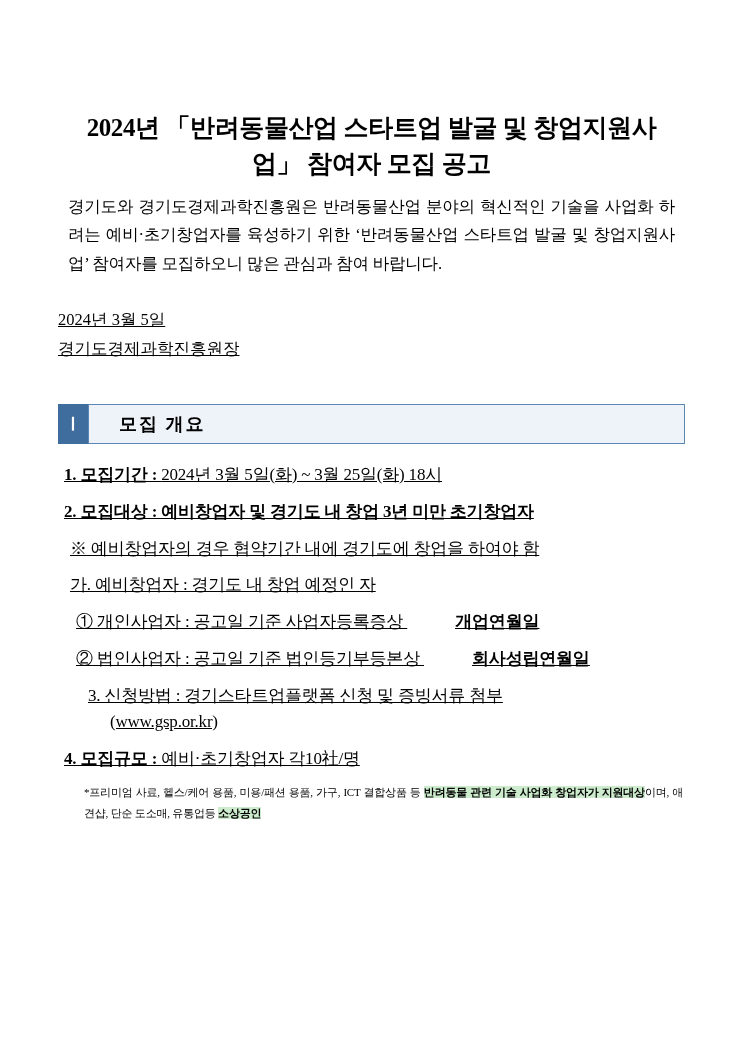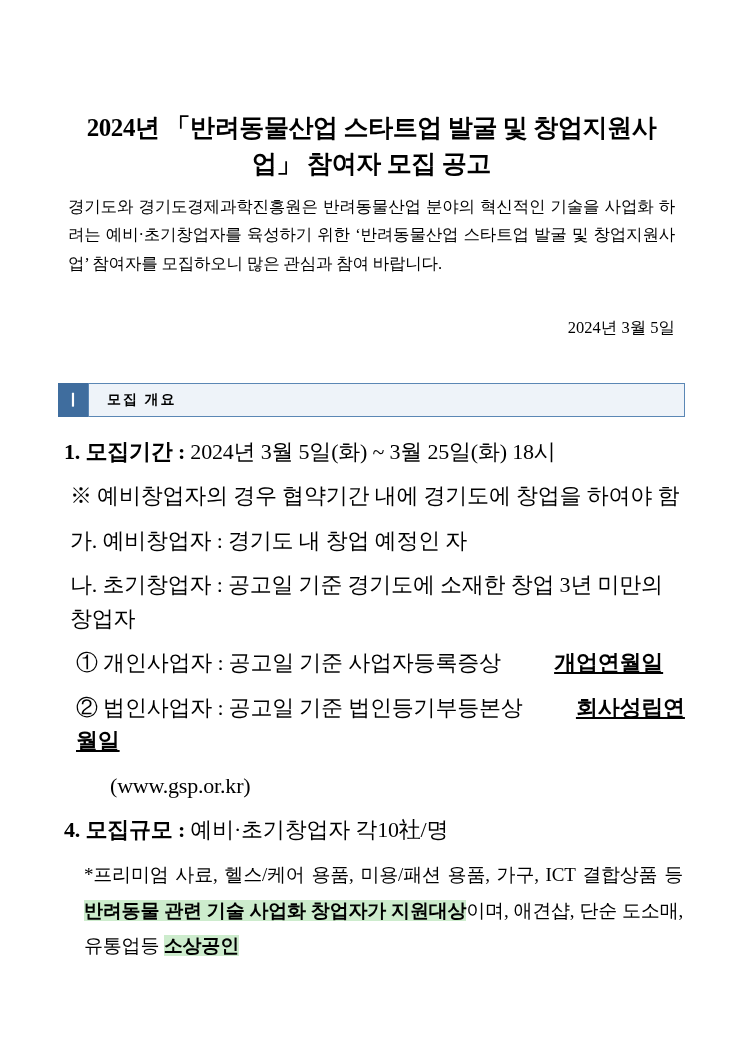--- a/index.html
+++ b/index.html
@@ -35,25 +35,26 @@
     line-height: 1.72;
     text-align: justify;
     text-justify: inter-word;
     letter-spacing: -0.2px;
     margin: 0 2px 0 2px;
   }
   .intro p {
     margin: 8px;
   }
   .signature {
-    margin-top: 36px;
-    text-align: right;
+    margin-top: 28px;
+    text-align: left;
     font-size: 16.5px;
     line-height: 1.75;
     padding-right: 10px;
+    text-decoration: underline;
   }
   .section-head {
     display: flex;
     align-items: stretch;
     margin-top: 40px;
     margin-bottom: 18px;
   }
   .section-num {
     width: 30px;
     min-width: 30px;
@@ -65,53 +66,54 @@
     align-items: center;
     justify-content: center;
     letter-spacing: 0;
   }
   .section-title-box {
     flex: 1;
     border: 1.5px solid #5b87b5;
     background: #eef3f9;
     display: flex;
     align-items: center;
-    padding: 7px 0 7px 18px;
-    font-size: 14px;
+    padding: 7px 0 7px 30px;
+    font-size: 18px;
     font-weight: bold;
     letter-spacing: 2px;
   }
   .list {
     margin: 0;
     padding: 0;
   }
   .item {
-    font-size: 22px;
+    font-size: 17px;
     line-height: 1.52;
     margin: 0 0 11px 0;
     letter-spacing: -0.2px;
+    text-decoration: underline;
   }
   .item.lv0 { padding-left: 6px; }
   .item.lv1 { padding-left: 12px; }
   .item.lv2 { padding-left: 18px; }
   .item.justify {
     text-align: justify;
     text-justify: inter-word;
     padding-left: 30px;
     padding-right: 4px;
   }
   .item.justify .sub-line {
     display: block;
     text-align: left;
     padding-left: 22px;
   }
   .bold { font-weight: bold; }
   .ul { text-decoration: underline; font-weight: bold; margin-left: 48px; }
   .note {
-    font-size: 19px;
+    font-size: 11px;
     line-height: 1.85;
     padding-left: 26px;
     padding-right: 2px;
     text-align: justify;
     text-justify: inter-word;
     letter-spacing: -0.2px;
     margin-top: 4px;
   }
   .hl {
     background: #cdeccd;
@@ -124,50 +126,52 @@
 <div class="page">
 
   <h1 class="doc-title">2024년 「반려동물산업 스타트업 발굴 및 창업지원사업」 참여자 모집 공고</h1>
 
   <div class="intro">
     <p>경기도와 경기도경제과학진흥원은 반려동물산업 분야의 혁신적인 기술을 사업화 하려는 예비·초기창업자를 육성하기 위한 ‘반려동물산업 스타트업 발굴 및 창업지원사업’ 참여자를 모집하오니 많은 관심과 참여 바랍니다.</p>
   </div>
 
   <div class="signature">
     <div>2024년 3월 5일</div>
+    <div>경기도경제과학진흥원장</div>
   </div>
 
   <div class="section-head">
     <div class="section-num">Ⅰ</div>
     <div class="section-title-box">모집 개요</div>
   </div>
 
   <div class="list">
 
     <div class="item lv0">
       <span class="bold">1. 모집기간 : </span><span>2024년 3월 5일(화) ~ 3월 25일(화) 18시</span>
     </div>
 
+    <div class="item lv0 bold">2. 모집대상 : 예비창업자 및 경기도 내 창업 3년 미만 초기창업자</div>
 
     <div class="item lv1">※ 예비창업자의 경우 협약기간 내에 경기도에 창업을 하여야 함</div>
 
     <div class="item lv1">가. 예비창업자 : 경기도 내 창업 예정인 자</div>
 
-    <div class="item lv1">나. 초기창업자 : 공고일 기준 경기도에 소재한 창업 3년 미만의 창업자</div>
 
 
     <div class="item lv2">
       <span>① 개인사업자 : 공고일 기준 사업자등록증상 </span><span class="ul">개업연월일</span>
     </div>
 
     <div class="item lv2">
       <span>② 법인사업자 : 공고일 기준 법인등기부등본상 </span><span class="ul">회사성립연월일</span>
     </div>
 
     <div class="item justify">
+      <span>3. 신청방법 : 경기스타트업플랫폼 신청 및 증빙서류 첨부</span>
       <span class="sub-line">(www.gsp.or.kr)</span>
     </div>
 
     <div class="item lv0">
       <span class="bold">4. 모집규모 : </span><span>예비·초기창업자 각10社/명</span>
     </div>
 
 
     <div class="note">
       <span>*프리미엄 사료, 헬스/케어 용품, 미용/패션 용품, 가구, ICT 결합상품 등 </span><span class="hl">반려동물 관련 기술 사업화 창업자가 지원대상</span><span>이며, 애견샵, 단순 도소매, 유통업등 </span><span class="hl">소상공인</span>

